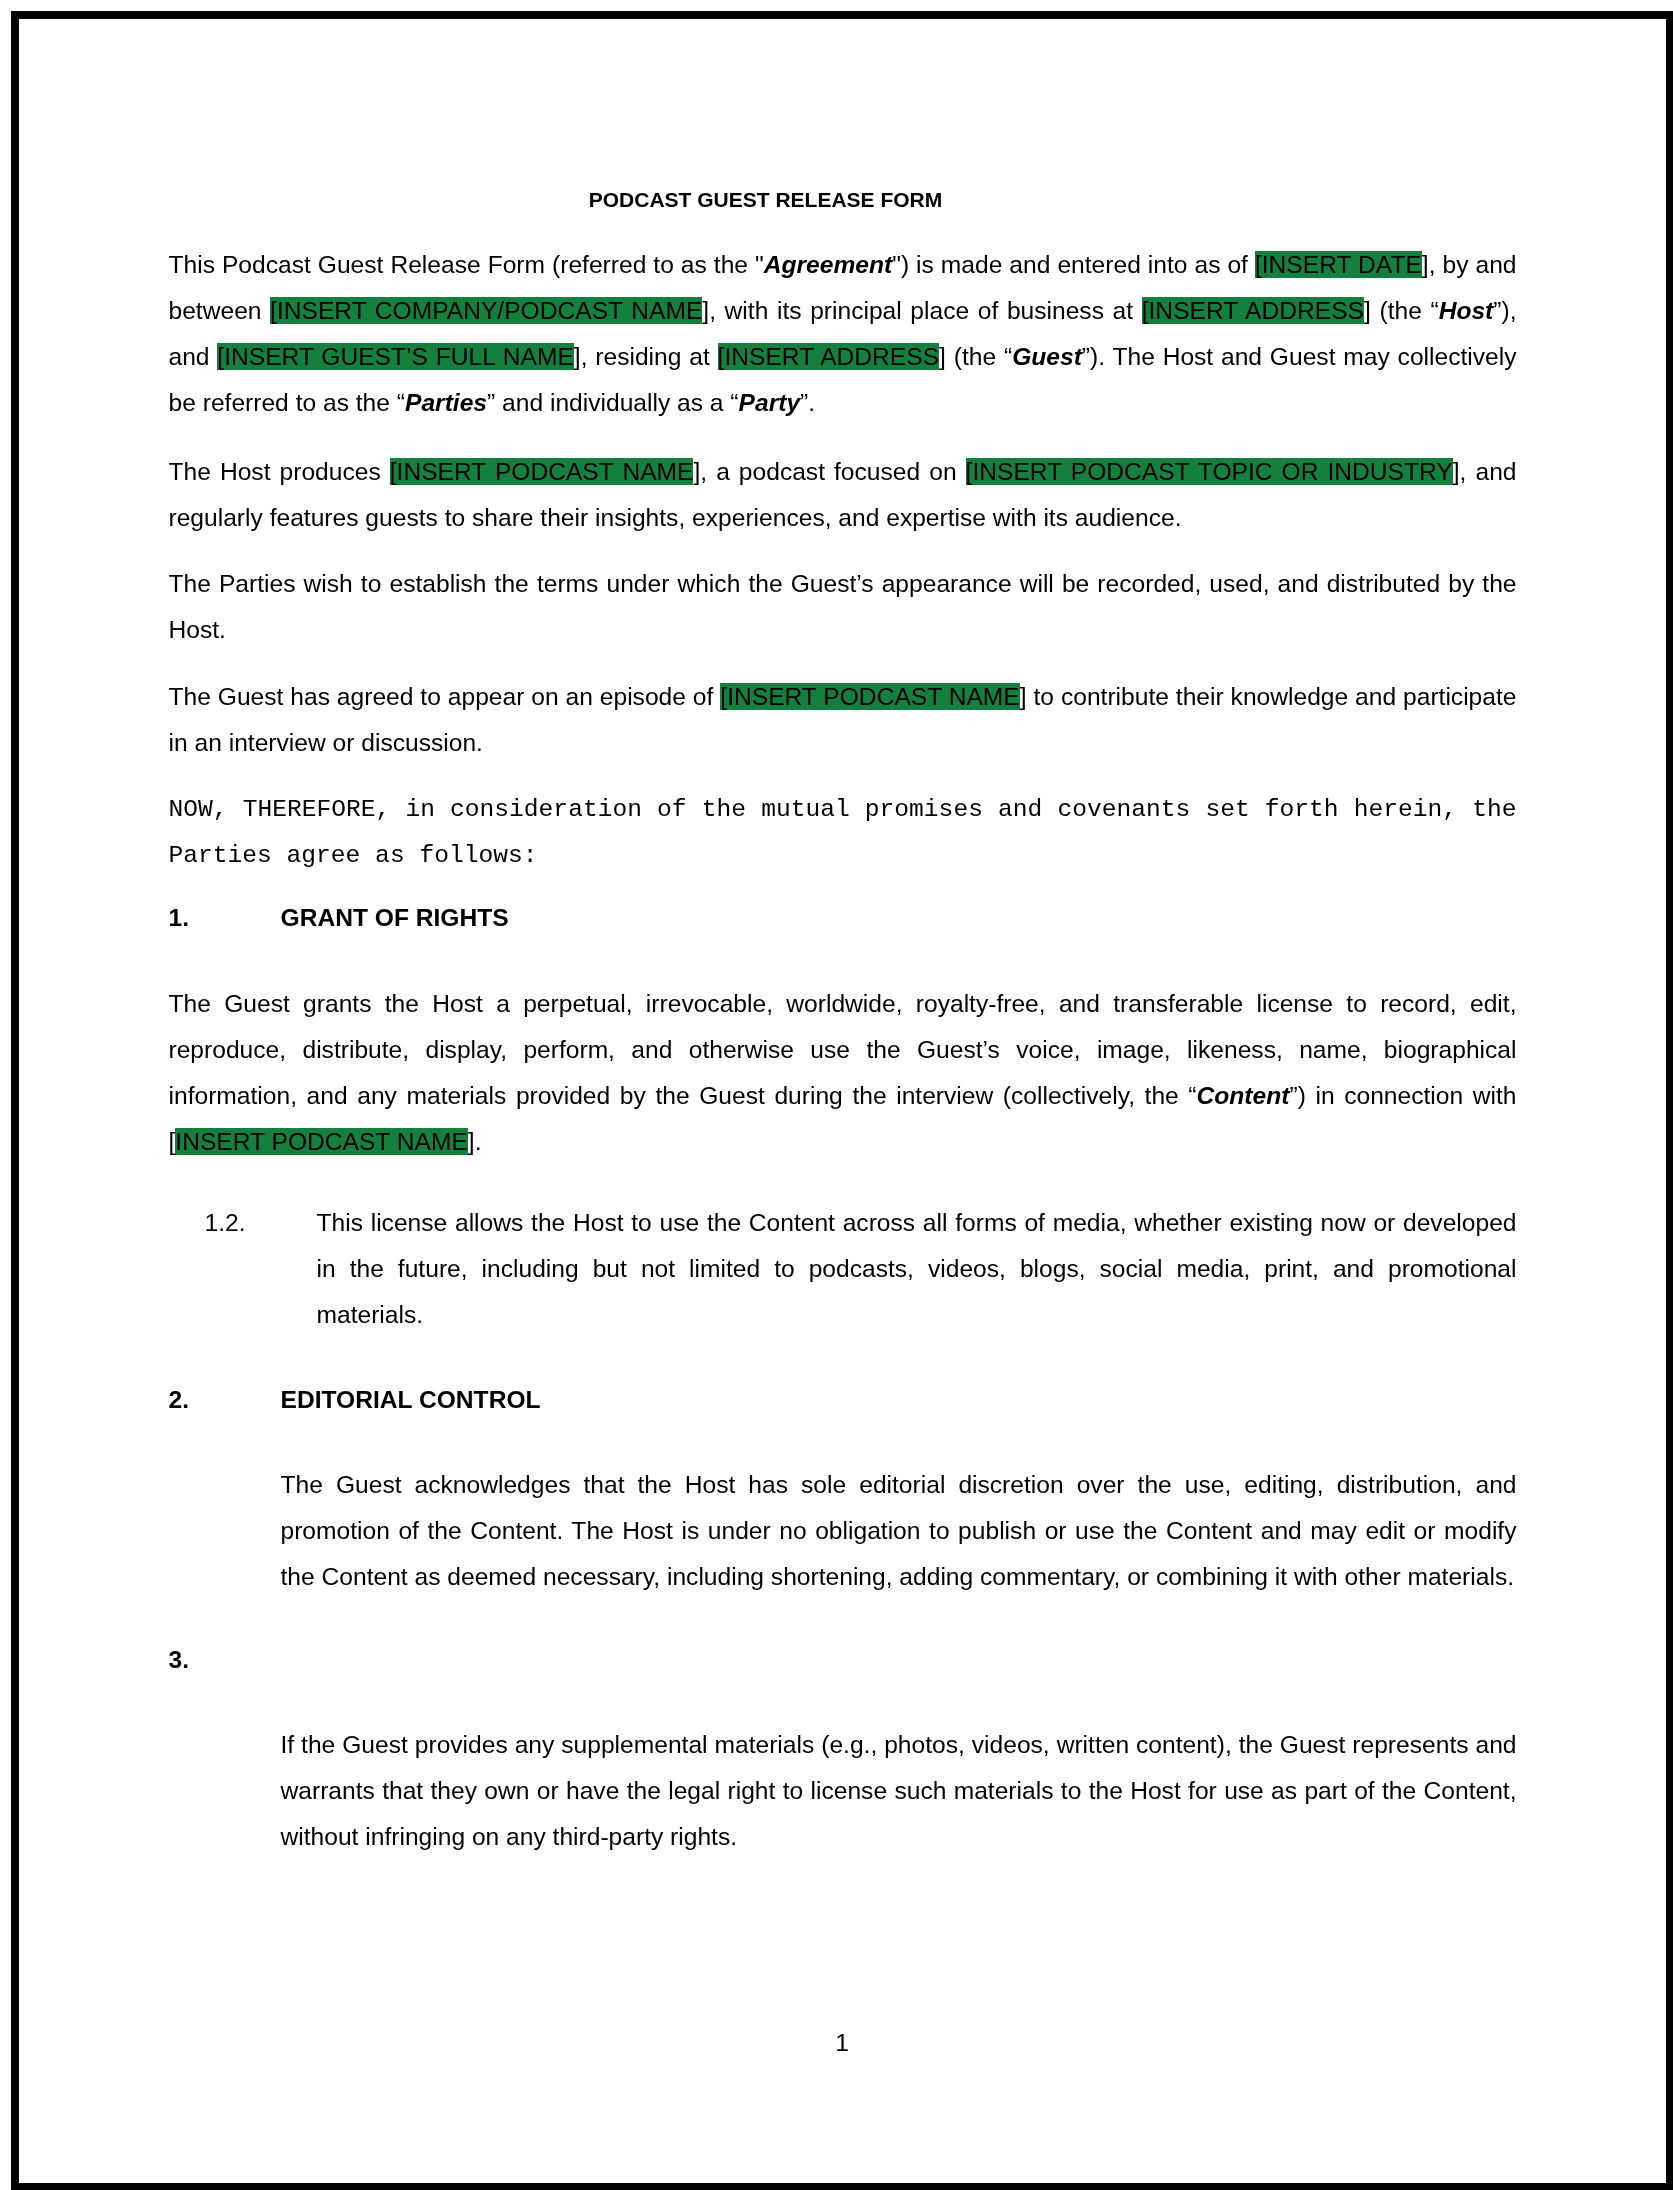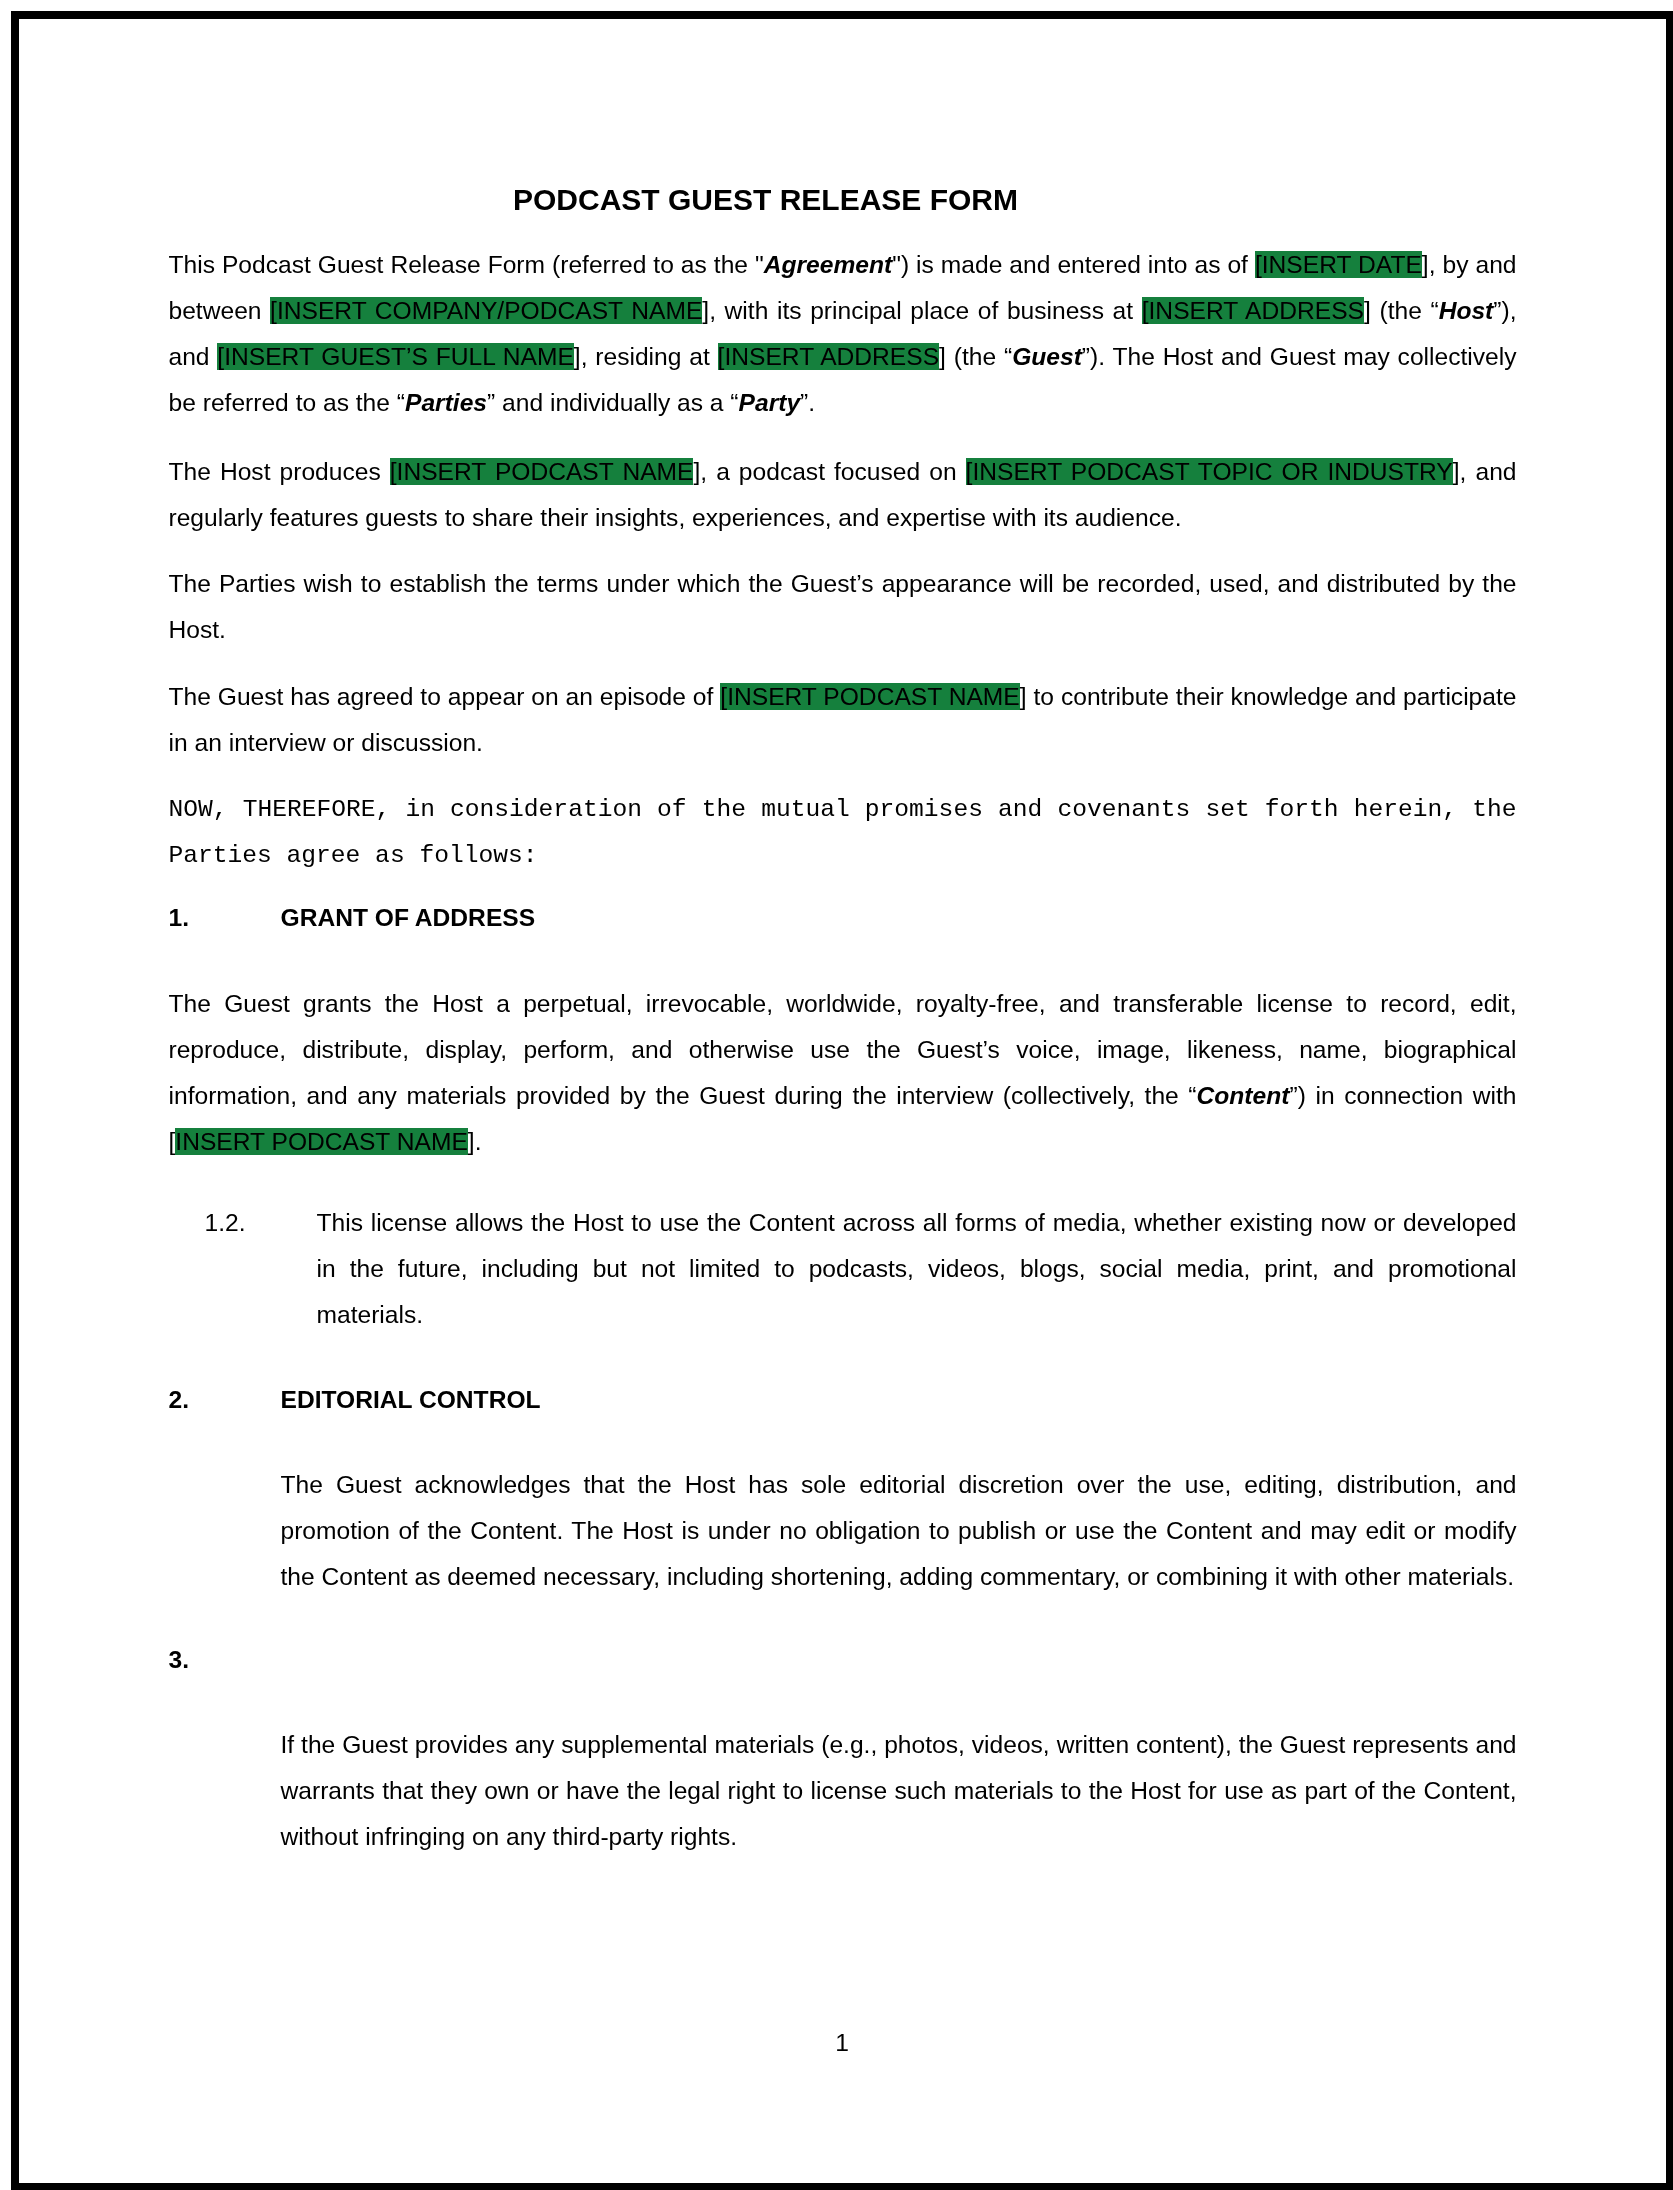--- a/index.html
+++ b/index.html
@@ -22,21 +22,21 @@
     box-sizing: border-box;
     background: #ffffff;
     overflow: hidden;
   }
   .content {
     padding: 158px 149px 0 150px;
     font-size: 24.6px;
     line-height: 46px;
   }
   .title {
-    font-size: 30px;
+    font-size: 21px;
     font-weight: bold;
     text-align: center;
     line-height: 46px;
     margin: 0 0 19.3px 0;
     transform: translateX(-77px);
   }
   .para {
     margin: 0 0 21px 0;
     text-align: justify;
   }
@@ -87,21 +87,21 @@
       <p class="para mb23"><span>The Host produces </span><span class="hl">[INSERT PODCAST NAME</span><span>], a podcast focused on </span><span class="hl">[INSERT PODCAST TOPIC OR INDUSTRY</span><span>], and regularly features guests to share their insights, experiences, and expertise with its audience.</span></p>
 
       <p class="para"><span>The Parties wish to establish the terms under which the Guest’s appearance will be recorded, used, and distributed by the Host.</span></p>
 
       <p class="para"><span>The Guest has agreed to appear on an episode of </span><span class="hl">[INSERT PODCAST NAME</span><span>] to contribute their knowledge and participate in an interview or discussion.</span></p>
 
       <p class="para mb18"><span>NOW, THEREFORE, in consideration of the mutual promises and covenants set forth herein, the Parties agree as follows:</span></p>
 
       <div class="sec">
           <span class="num">1.</span>
-          <span class="ht">GRANT OF ADDRESS</span>
+          <span class="ht">GRANT OF RIGHTS</span>
         </div>
 
       <div class="item">
           <span class="ibody"><span>The Guest grants the Host a perpetual, irrevocable, worldwide, royalty-free, and transferable license to record, edit, reproduce, distribute, display, perform, and otherwise use the Guest’s voice, image, likeness, name, biographical information, and any materials provided by the Guest during the interview (collectively, the “</span><span class="b">Content</span><span>”) in connection with [</span><span class="hl">INSERT PODCAST NAME</span><span>].</span></span>
         </div>
 
       <div class="item mb44">
           <span class="num">1.2.</span>
           <span class="ibody"><span>This license allows the Host to use the Content across all forms of media, whether existing now or developed in the future, including but not limited to podcasts, videos, blogs, social media, print, and promotional materials.</span></span>
         </div>

